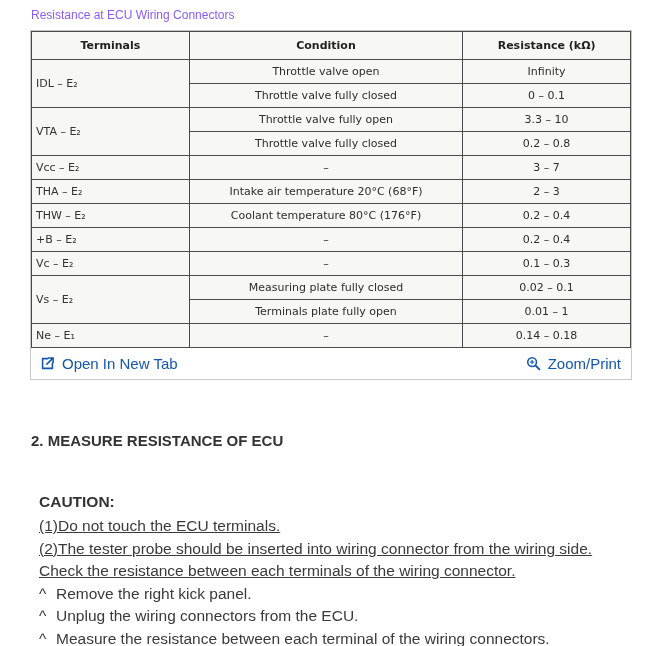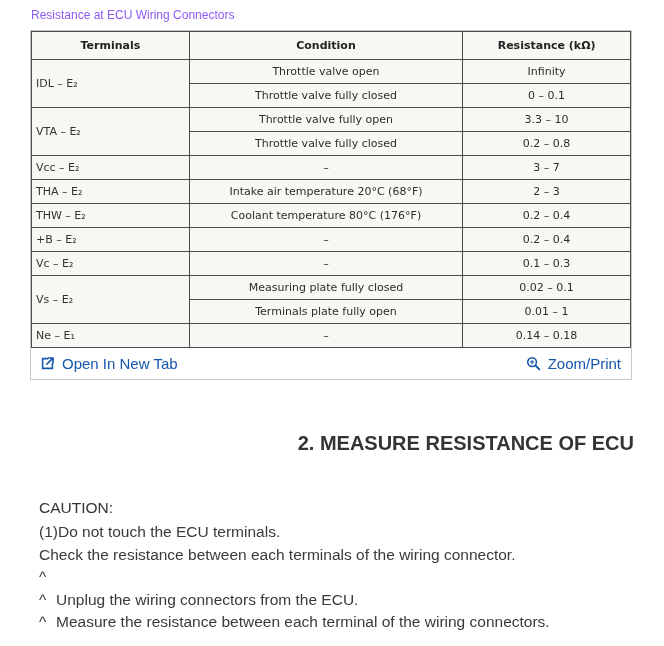--- a/index.html
+++ b/index.html
@@ -64,33 +64,32 @@
     gap: 6px;
     color: #1557ad;
     font-size: 15px;
     text-decoration: none;
     cursor: pointer;
   }
   .link svg { display: block; }
 
   .section { margin-top: 52px; }
   .section-heading {
-    font-size: 20px;
+    font-size: 15px;
     font-weight: bold;
     color: #333333;
     margin: 0 0 0 1px;
-    text-align: right;
   }
   .caution { margin: 44px 0 0 9px; font-size: 15.5px; color: #3a3a3a; }
   .caution-label {
-    font-weight: normal;
+    font-weight: bold;
     color: #333333;
     margin-bottom: 4px;
   }
-  .text-line { line-height: 22.5px; }
+  .text-line { line-height: 22.5px; text-decoration: underline; }
   .step { display: flex; line-height: 22.5px; }
   .step-marker { width: 17px; color: #3a3a3a; }
 </style>
 </head>
 <body>
 
 <div class="page">
 
   <div class="doc-title">Resistance at ECU Wiring Connectors</div>
 
@@ -200,24 +199,26 @@
       </a>
     </div>
   </div>
 
   <div class="section">
     <div class="section-heading">2. MEASURE RESISTANCE OF ECU</div>
 
     <div class="caution">
       <div class="caution-label">CAUTION:</div>
       <div class="text-line">(1)Do not touch the ECU terminals.</div>
+      <div class="text-line">(2)The tester probe should be inserted into wiring connector from the wiring side.</div>
       <div class="text-line">Check the resistance between each terminals of the wiring connector.</div>
 
       <div class="step">
         <span class="step-marker">^</span>
+        <span>Remove the right kick panel.</span>
       </div>
       <div class="step">
         <span class="step-marker">^</span>
         <span>Unplug the wiring connectors from the ECU.</span>
       </div>
       <div class="step">
         <span class="step-marker">^</span>
         <span>Measure the resistance between each terminal of the wiring connectors.</span>
       </div>
     </div>

